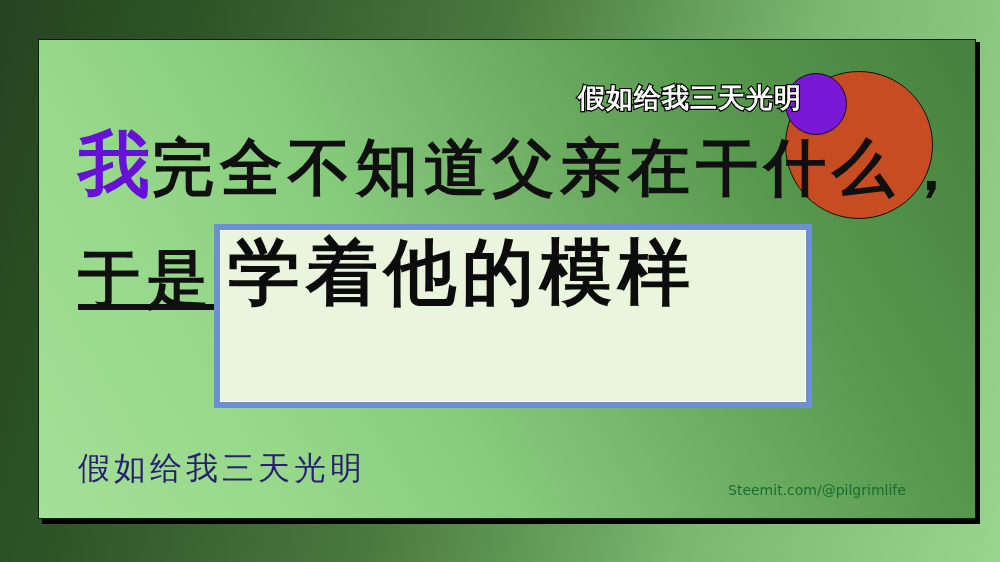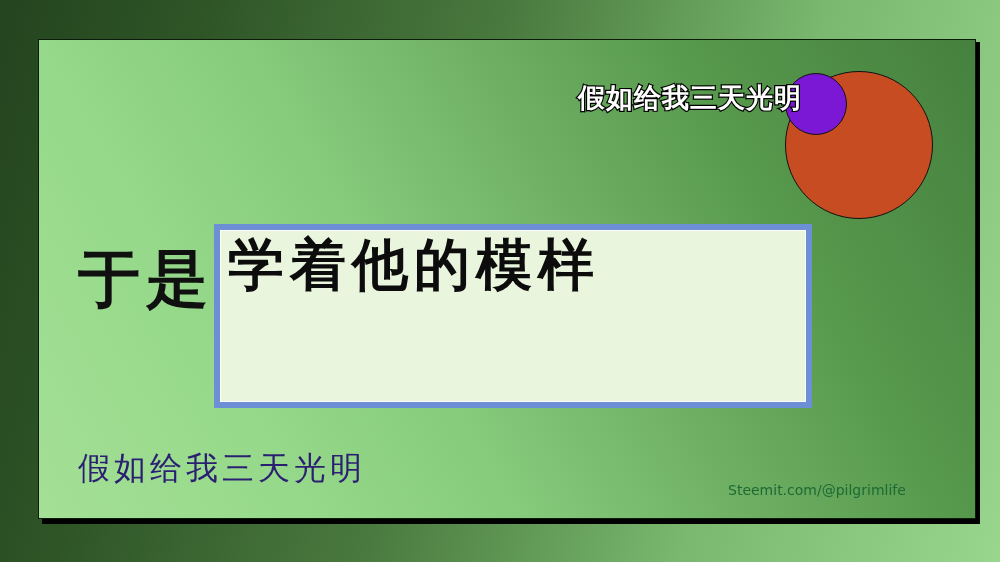--- a/index.html
+++ b/index.html
@@ -91,20 +91,21 @@
   #headline-line1 .accent {
     color: #6711d8;
     font-size: 72px;
     letter-spacing: 2px;
   }
   #headline-line2 {
     left: 78px;
     top: 248px;
     font-size: 62px;
     letter-spacing: 6px;
+    text-decoration: underline;
   }
 
   
   #highlight-box {
     position: absolute;
     left: 214px;
     top: 224px;
     width: 598px;
     height: 184px;
     background: #e9f6dd;
@@ -112,21 +113,21 @@
     box-sizing: border-box;
     box-shadow: inset 0 0 0 1px #ffffff;
   }
   #highlight-text {
     position: absolute;
     left: 228px;
     top: 236px;
     white-space: nowrap;
     font-family: "DejaVu Serif", "Liberation Serif", serif;
     font-weight: 700;
-    font-size: 56px;
+    font-size: 72px;
     letter-spacing: 6px;
     color: #0c0c0c;
     line-height: 1;
   }
 
   
   #footer-caption {
     position: absolute;
     left: 78px;
     top: 447px;
@@ -155,20 +156,21 @@
 <div id="slide">
 
   <div id="panel-shadow"></div>
   <div id="panel"></div>
 
   <div class="circle" id="circle-orange" style="background: rgb(199, 76, 34);"></div>
   <div class="circle" id="circle-purple" style="background: rgb(122, 24, 214);"></div>
 
   <div id="small-title">假如给我三天光明</div>
 
+  <div class="headline" id="headline-line1"><span class="accent">我</span><span class="rest">完全不知道父亲在干什么，</span></div>
 
   <div class="headline" id="headline-line2">于是</div>
 
   <div id="highlight-box"></div>
   <div id="highlight-text">学着他的模样</div>
 
   <div id="footer-caption">假如给我三天光明</div>
 
   <div id="watermark">Steemit.com/@pilgrimlife</div>
 

